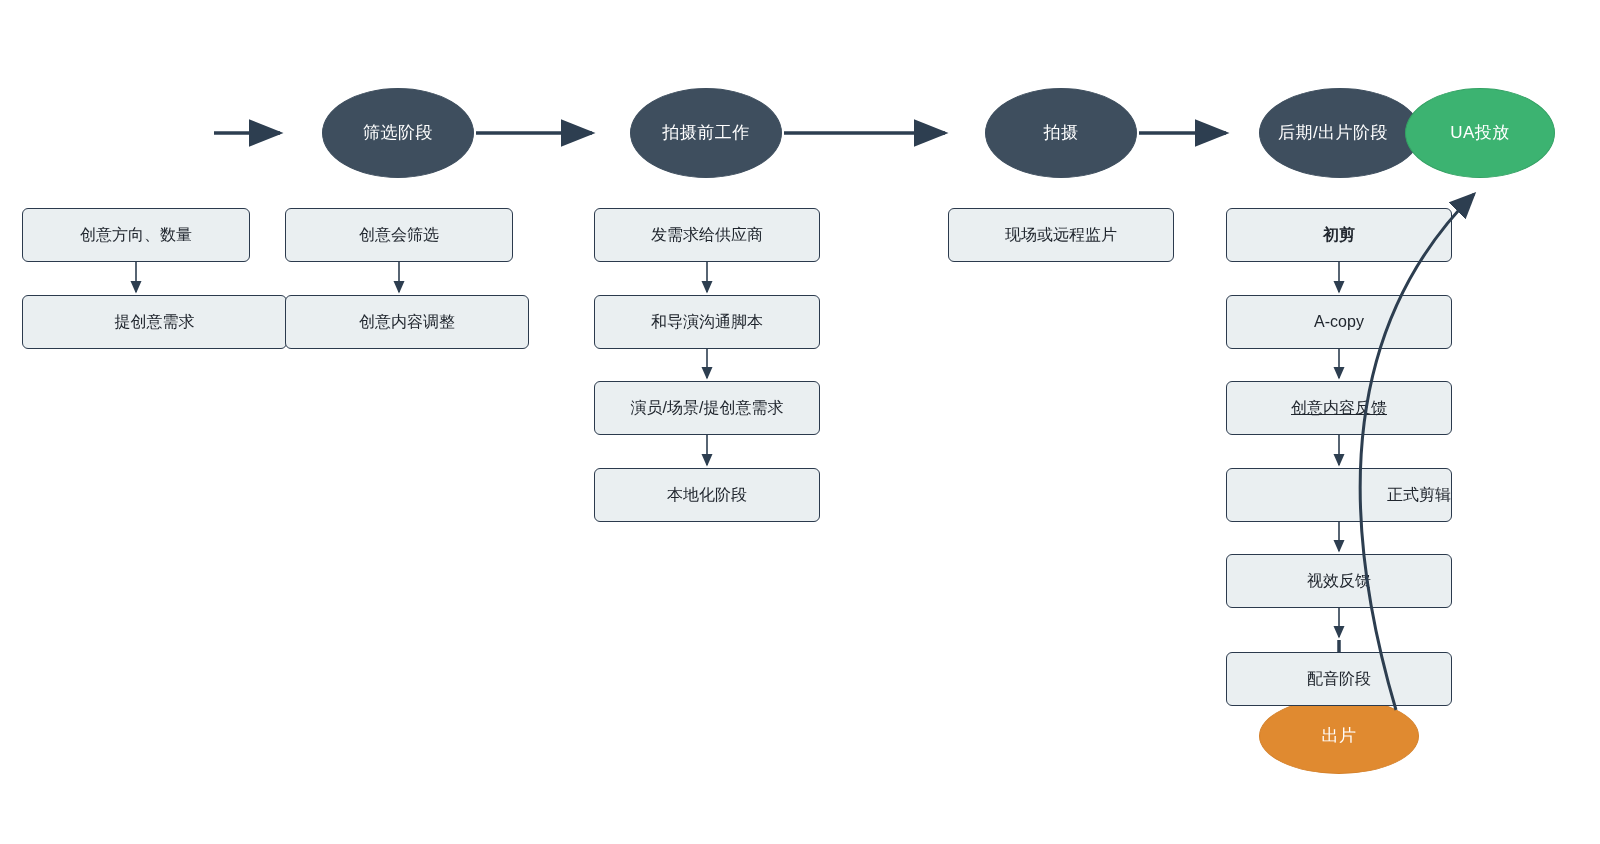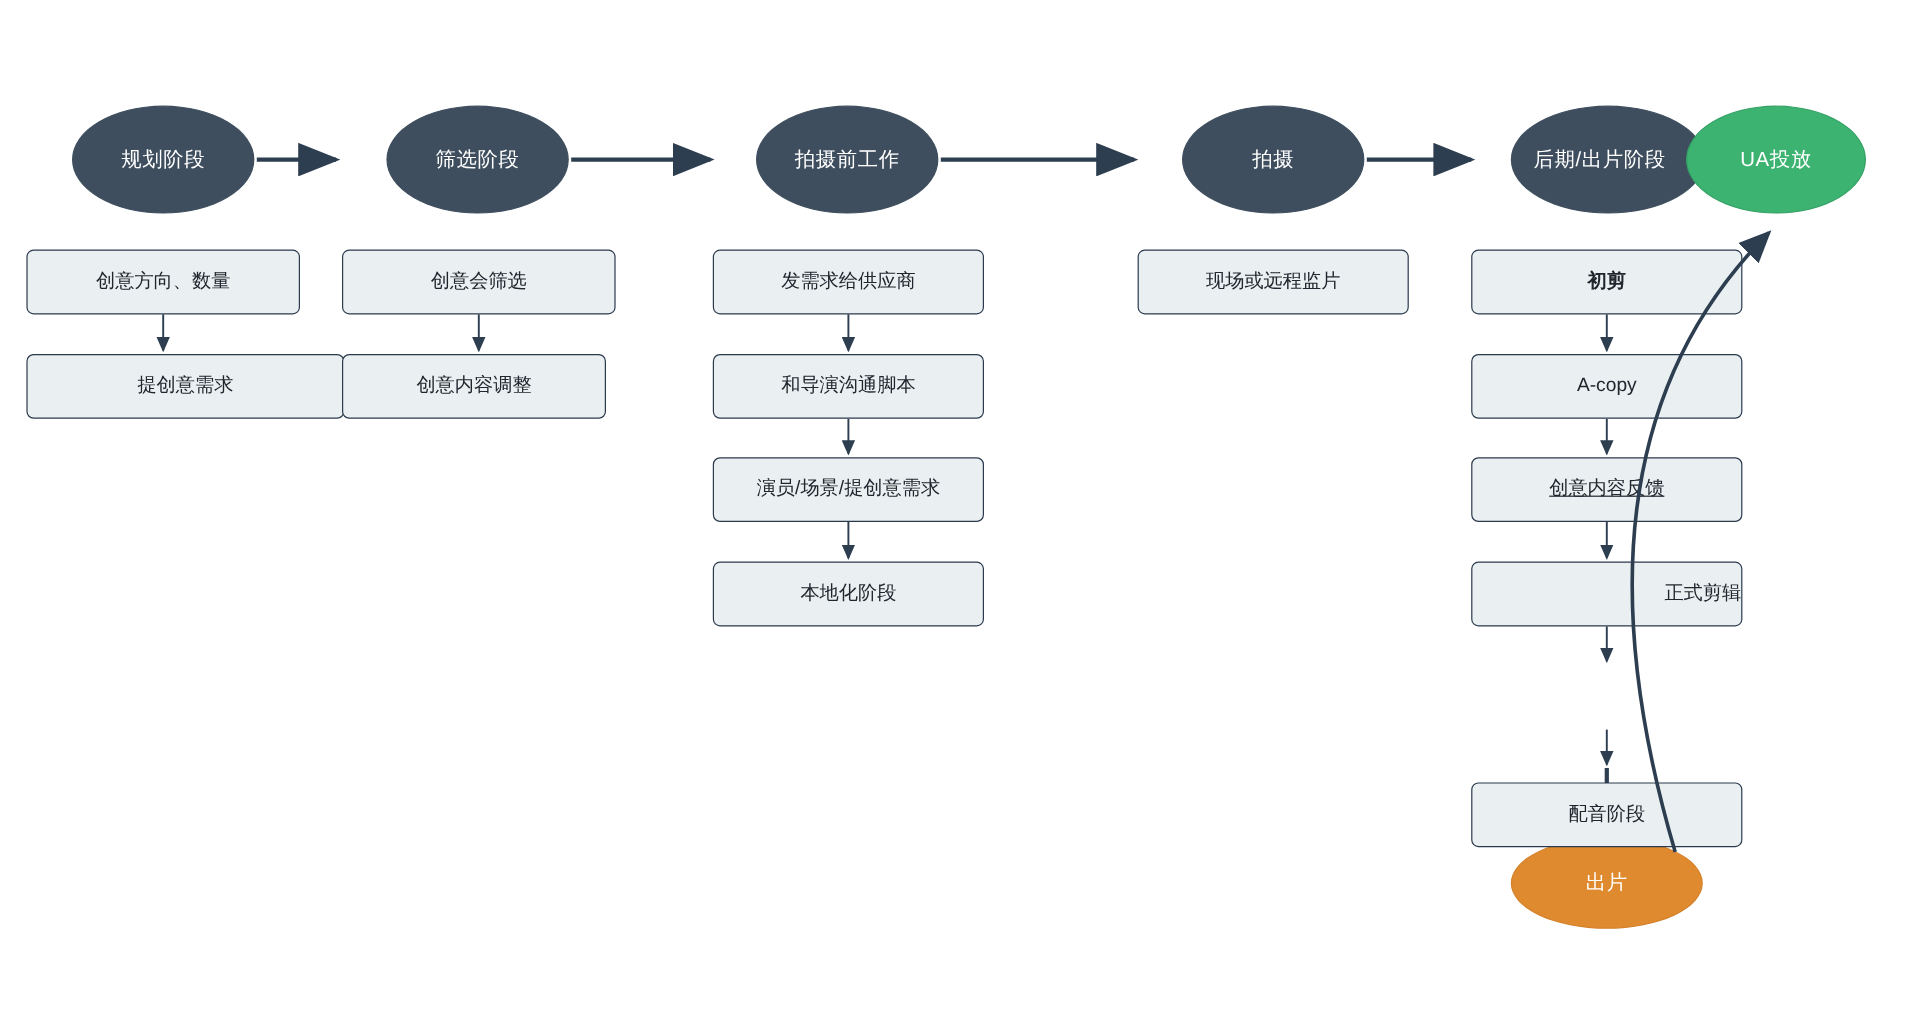--- a/index.html
+++ b/index.html
@@ -104,23 +104,20 @@
     <g>
       <line x1="1339" y1="262" x2="1339" y2="292" stroke="#2d3e50" stroke-width="1.6" marker-end="url(#arrow-small)"></line>
       <line x1="1339" y1="349" x2="1339" y2="378" stroke="#2d3e50" stroke-width="1.6" marker-end="url(#arrow-small)"></line>
       <line x1="1339" y1="435" x2="1339" y2="465" stroke="#2d3e50" stroke-width="1.6" marker-end="url(#arrow-small)"></line>
       <line x1="1339" y1="522" x2="1339" y2="551" stroke="#2d3e50" stroke-width="1.6" marker-end="url(#arrow-small)"></line>
       <line x1="1339" y1="608" x2="1339" y2="637" stroke="#2d3e50" stroke-width="1.6" marker-end="url(#arrow-small)"></line>
       <line x1="1339" y1="640" x2="1339" y2="700" stroke="#2d3e50" stroke-width="3.5" marker-end="url(#arrow-big)"></line>
     </g>
   </svg>
 
-  <div class="node ellipse dark z-mid" style="left:60px; top:88px; width:152px; height:90px;">
-    <span>规划阶段</span>
-  </div>
 
   <div class="node ellipse dark z-mid" style="left:322px; top:88px; width:152px; height:90px;">
     <span>筛选阶段</span>
   </div>
 
   <div class="node ellipse dark z-mid" style="left:630px; top:88px; width:152px; height:90px;">
     <span>拍摄前工作</span>
   </div>
 
   <div class="node ellipse dark z-mid" style="left:985px; top:88px; width:152px; height:90px;">
@@ -142,21 +139,21 @@
   <div class="node box z-mid" style="left:22px; top:208px; width:228px; height:54px;">
     <span>创意方向、数量</span>
   </div>
   <div class="node box z-mid" style="left:22px; top:295px; width:265px; height:54px;">
     <span>提创意需求</span>
   </div>
 
   <div class="node box z-mid" style="left:285px; top:208px; width:228px; height:54px;justify-content:center;">
     <span>创意会筛选</span>
   </div>
-  <div class="node box z-mid" style="left:285px; top:295px; width:220px; height:54px;">
+  <div class="node box z-mid" style="left:285px; top:295px; width:244px; height:54px;">
     <span>创意内容调整</span>
   </div>
 
   <div class="node box z-mid" style="left:594px; top:208px; width:226px; height:54px;">
     <span>发需求给供应商</span>
   </div>
   <div class="node box z-mid" style="left:594px; top:295px; width:226px; height:54px;">
     <span>和导演沟通脚本</span>
   </div>
   <div class="node box z-mid" style="left:594px; top:381px; width:226px; height:54px;">
@@ -175,20 +172,23 @@
   </div>
   <div class="node box z-mid" style="left:1226px; top:295px; width:226px; height:54px;">
     <span>A-copy</span>
   </div>
   <div class="node box z-mid" style="left:1226px; top:381px; width:226px; height:54px;text-decoration:underline;">
     <span>创意内容反馈</span>
   </div>
   <div class="node box z-mid" style="left:1226px; top:468px; width:226px; height:54px;justify-content:flex-end;">
     <span>正式剪辑</span>
   </div>
+  <div class="node box z-mid" style="left:1226px; top:554px; width:226px; height:54px;">
+    <span>视效反馈</span>
+  </div>
   <div class="node box z-mid" style="left:1226px; top:652px; width:226px; height:54px;">
     <span>配音阶段</span>
   </div>
 
   <svg style="position:absolute; left:0; top:0; width:1600px; height:844px; z-index:4; pointer-events:none;" viewBox="0 0 1600 844" xmlns="http://www.w3.org/2000/svg">
     <path d="M1396,710 C1340,520 1338,330 1474,194" fill="none" stroke="#2d3e50" stroke-width="3" marker-end="url(#arrow-curve)"></path>
   </svg>
 
 </div>
 

